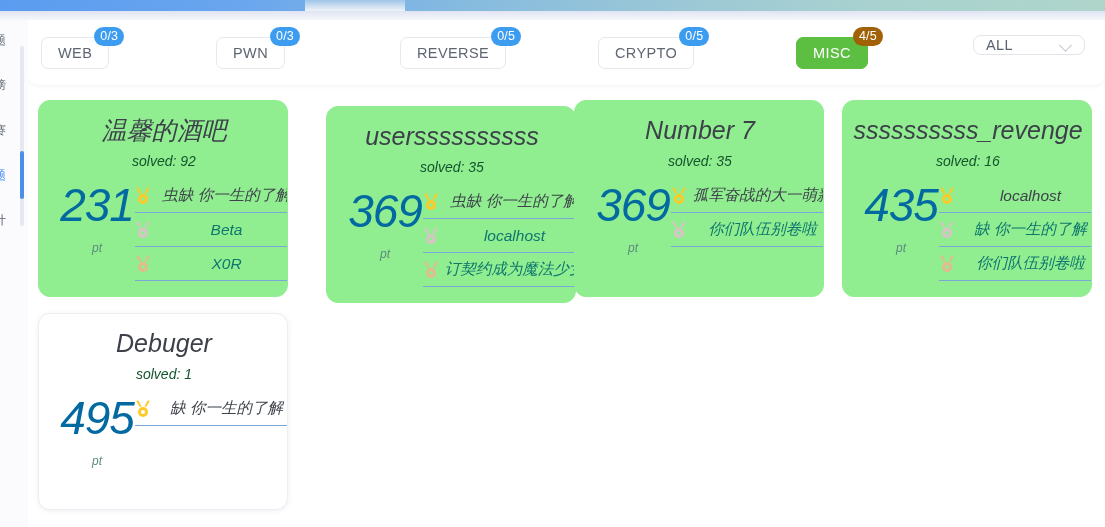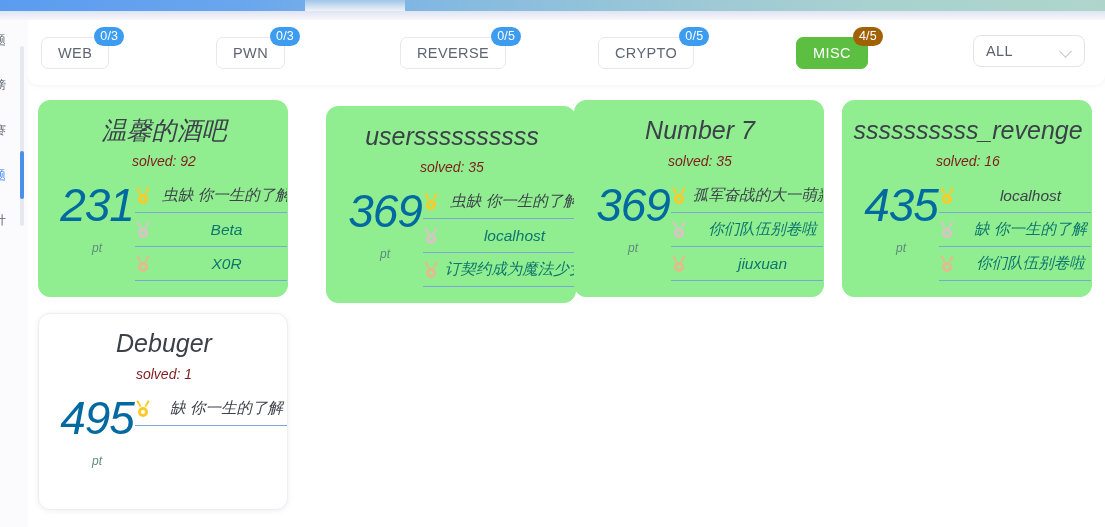--- a/index.html
+++ b/index.html
@@ -80,21 +80,21 @@
     min-width:16px;height:19px;padding:0 6px;
     background:#3c9cf0;color:#fff;
     font-size:12.5px;line-height:19px;font-weight:400;
     border-radius:10px;text-align:center;
     letter-spacing:.2px;
     white-space:nowrap;
   }
   .cat.active .badge{background:#a16207;}
 
   #alldrop{
-    position:absolute;top:15px;left:945px;width:112px;height:32px;
+    position:absolute;top:15px;left:945px;width:112px;height:20px;
     box-sizing:border-box;
     border:1px solid #e2e4ea;border-radius:8px;background:#fff;
     display:flex;align-items:center;
     padding:0 12px;cursor:pointer;user-select:none;
   }
   #alldrop .dd-label{color:#5b6270;font-size:14.5px;letter-spacing:.4px;flex:1;}
   .chev{width:12px;height:12px;position:relative;opacity:.55;}
   .chev::before{
     content:"";position:absolute;left:1px;top:2px;width:8px;height:8px;
     border-right:1.6px solid #8a9099;border-bottom:1.6px solid #8a9099;
@@ -125,21 +125,21 @@
   .card-title{
     position:absolute;left:0;top:12px;width:250px;
     text-align:center;
     font-size:25px;color:#3c4149;
     white-space:nowrap;overflow:visible;
     font-weight:400;
     line-height:34px;
   }
   .card-solved{
     position:absolute;left:0;top:52px;width:250px;
-    text-align:center;font-size:14px;color:#7f1d1d;
+    text-align:center;font-size:14px;color:#14532d;
   }
   .score{
     position:absolute;left:10px;top:78px;width:96px;
     text-align:center;
     font-size:46px;line-height:52px;color:#0369a1;
     font-weight:400;letter-spacing:-1px;
   }
   .pt{
     position:absolute;left:10px;top:140px;width:96px;
     text-align:center;font-size:12px;color:#5d8a7e;
@@ -304,29 +304,20 @@
           </div>
           <div class="solver-row silver">
             <span class="medal"><svg viewBox="0 0 16 18" width="16" height="18" aria-hidden="true">
                 <path d="M3 0 L6.4 6 L5 7.2 L1.4 1.4 Z" fill="#dcc2c8"></path>
                 <path d="M13 0 L9.6 6 L11 7.2 L14.6 1.4 Z" fill="#dcc2c8"></path>
                 <circle cx="8" cy="12" r="5" fill="#dcc2c8"></circle>
                 <circle cx="8" cy="12" r="2.1" fill="#90ee90"></circle>
               </svg></span>
             <span class="solver-name">你们队伍别卷啦</span>
           </div>
-          <div class="solver-row bronze">
-            <span class="medal"><svg viewBox="0 0 16 18" width="16" height="18" aria-hidden="true">
-                <path d="M3 0 L6.4 6 L5 7.2 L1.4 1.4 Z" fill="#e6b98e"></path>
-                <path d="M13 0 L9.6 6 L11 7.2 L14.6 1.4 Z" fill="#e6b98e"></path>
-                <circle cx="8" cy="12" r="5" fill="#e6b98e"></circle>
-                <circle cx="8" cy="12" r="2.1" fill="#90ee90"></circle>
-              </svg></span>
-            <span class="solver-name">jiuxuan</span>
-          </div>
         </div>
       </div>
       <div class="card solved" style="left: 814px; top: 15px;">
         <div class="card-title">ssssssssss_revenge</div>
         <div class="card-solved">solved: 16</div>
         <div class="score">435</div>
         <div class="pt">pt</div>
         <div class="solvers">
           <div class="solver-row gold">
             <span class="medal"><svg viewBox="0 0 16 18" width="16" height="18" aria-hidden="true">

